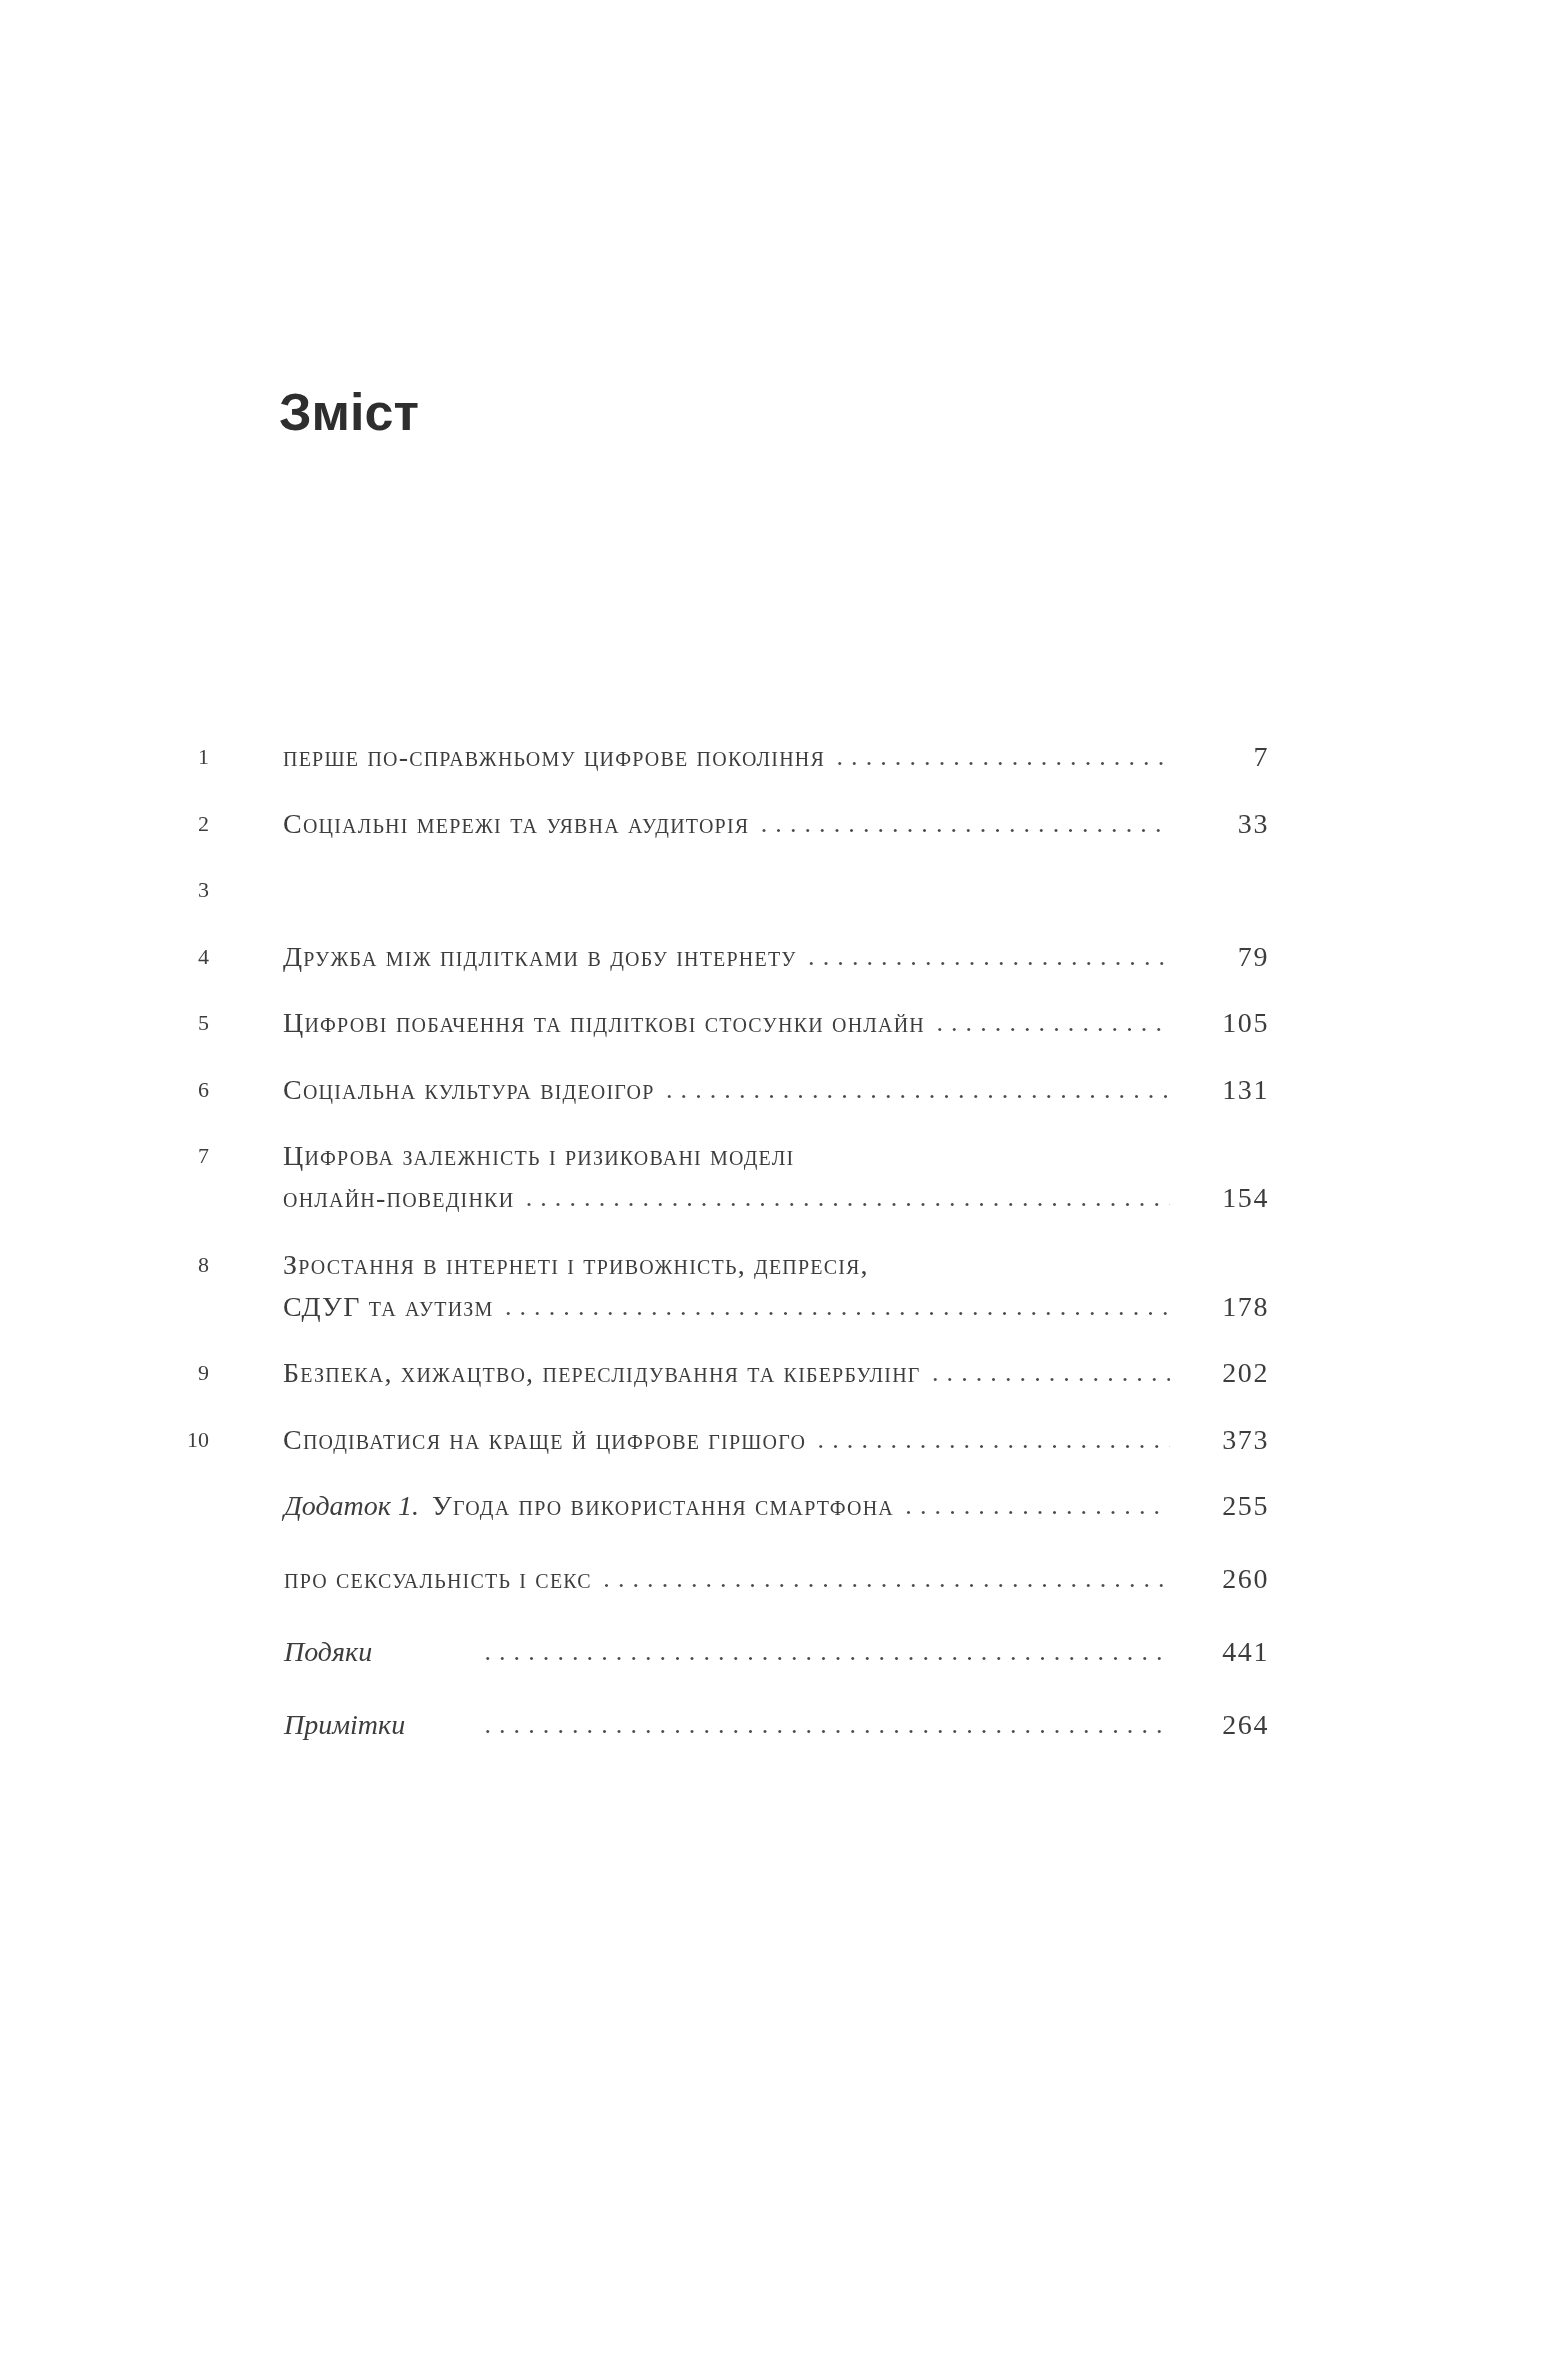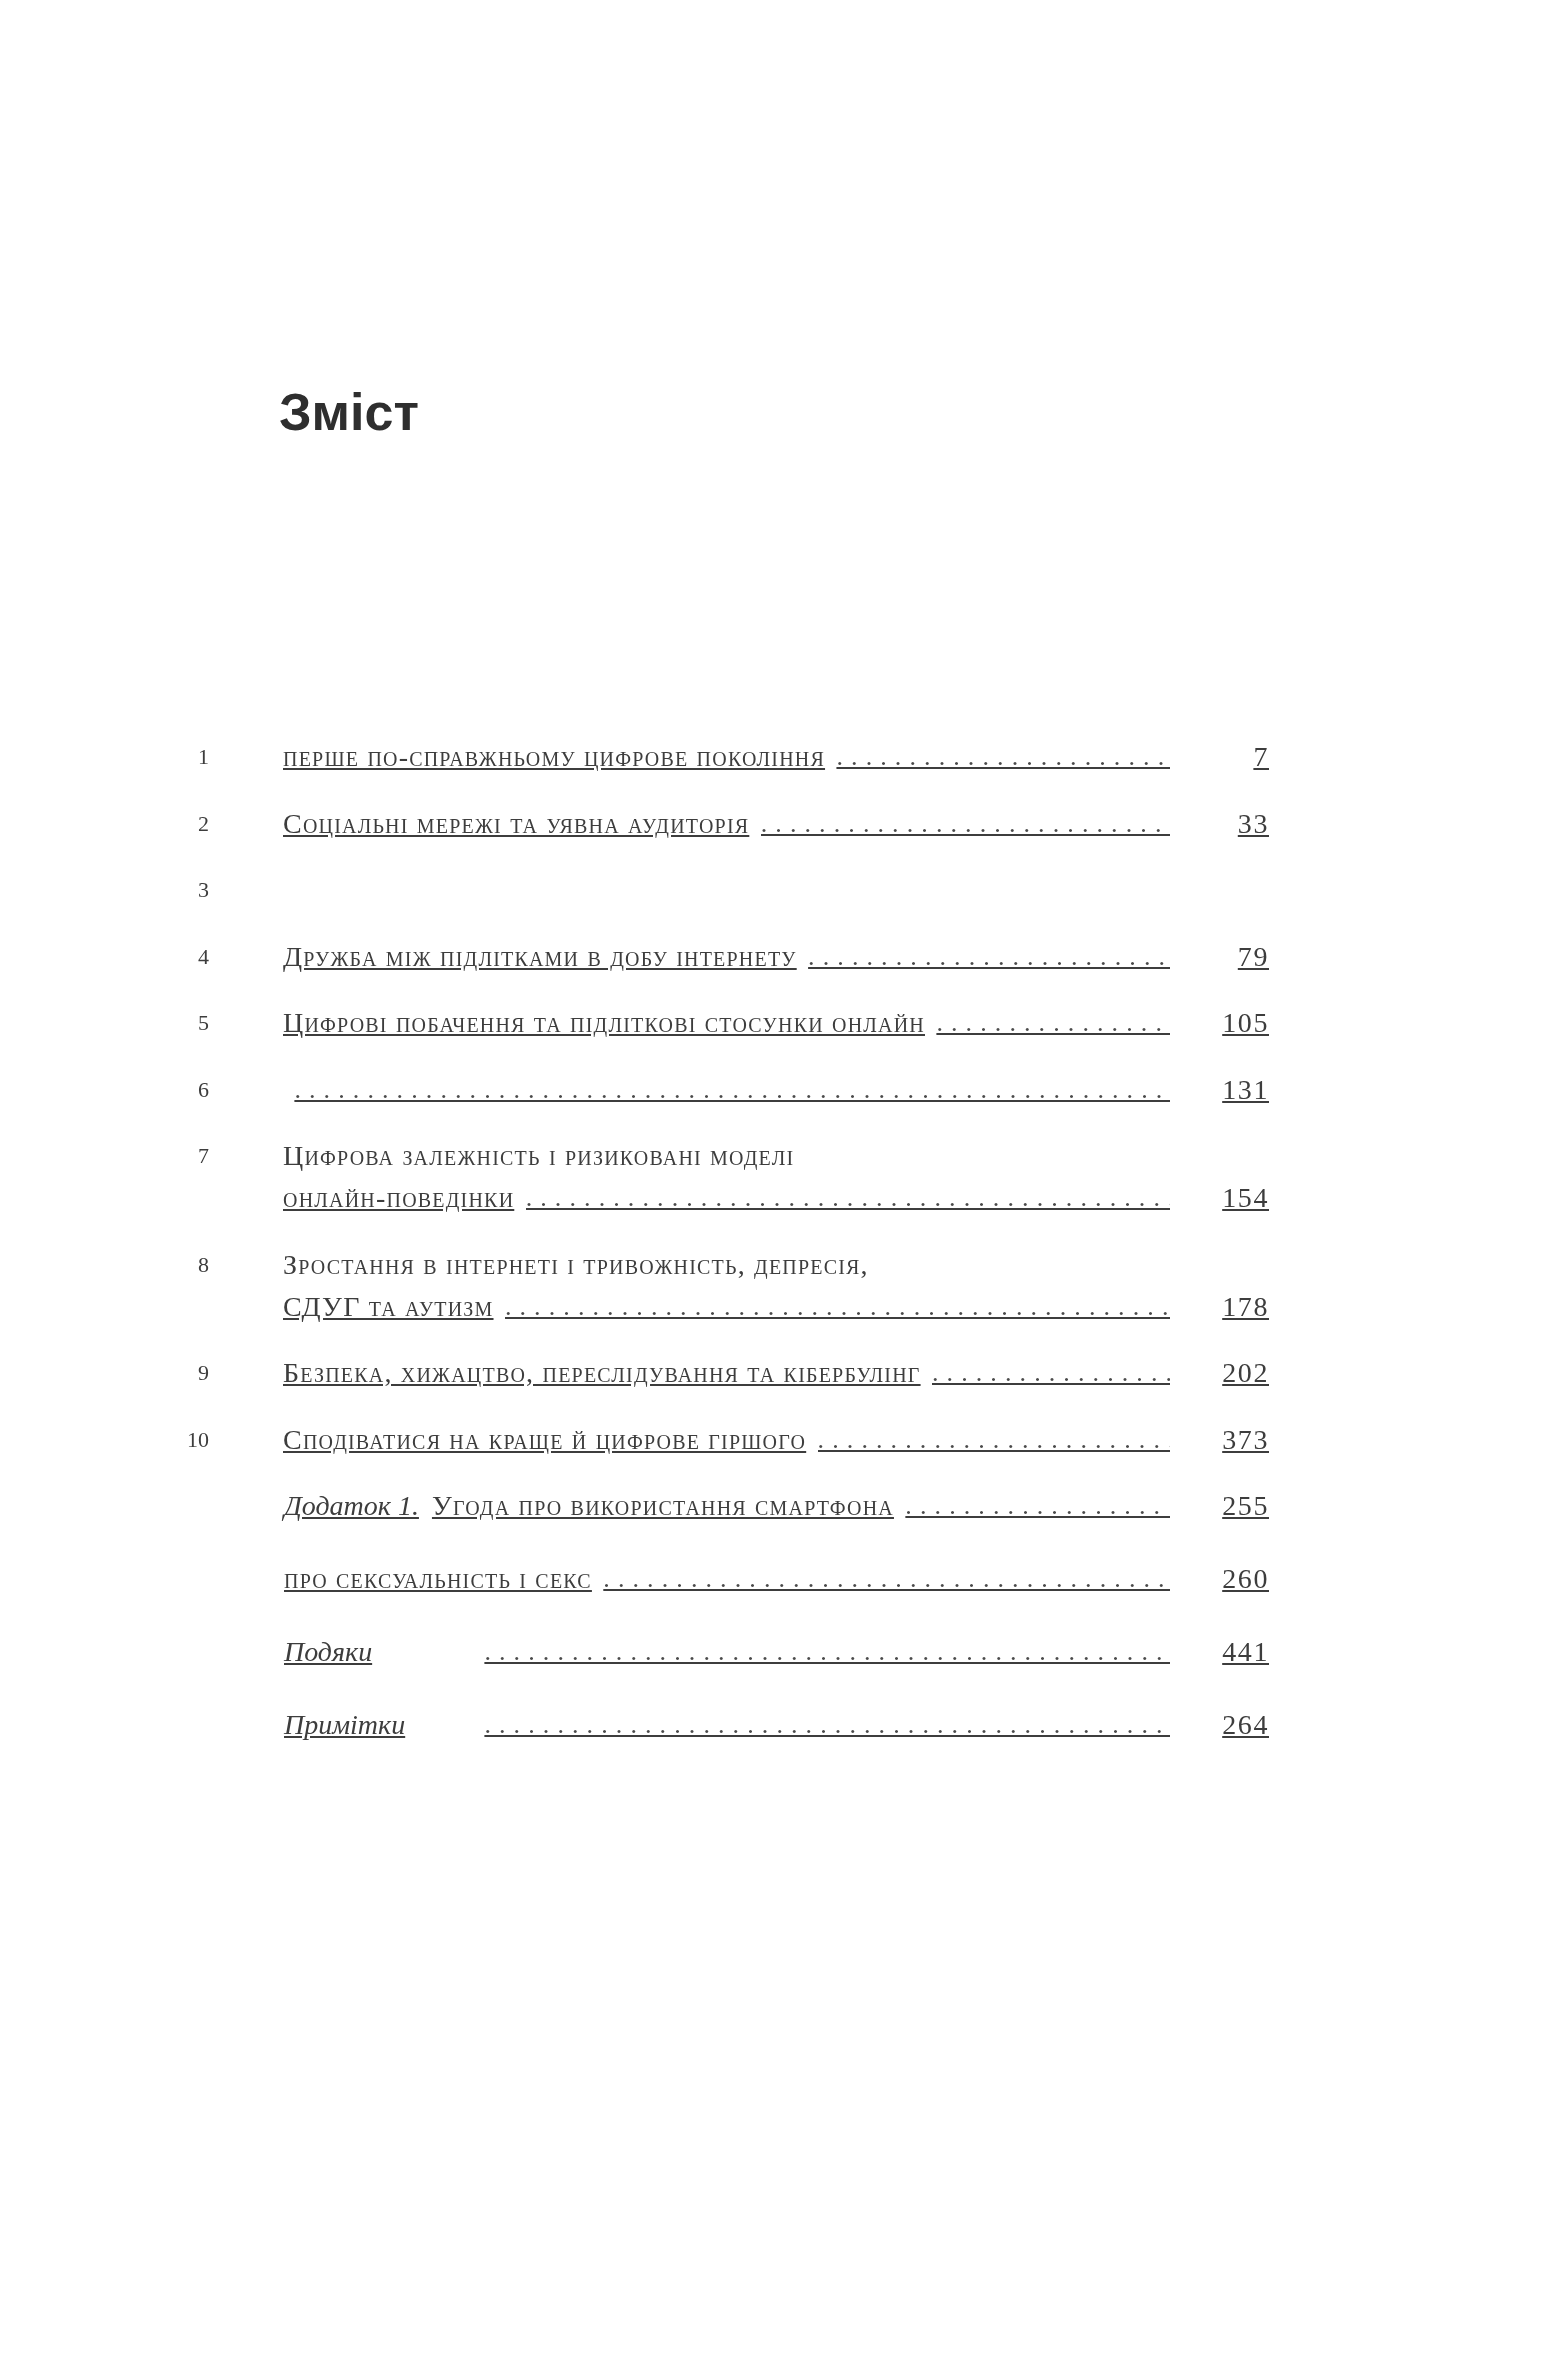--- a/index.html
+++ b/index.html
@@ -32,21 +32,21 @@
   .num {
     flex: none;
     width: 78px;
     text-align: right;
     font-size: 22px;
     line-height: 42px;
     color: #3d3d3d;
   }
   .body { flex: 1; margin-left: 74px; min-width: 0; }
   .line { line-height: 42px; font-size: 28px; }
-  .line.last { display: flex; align-items: flex-start; text-decoration: underline; }
+  .line.last { display: flex; align-items: flex-start; }
   .txt {
     font-variant: small-caps;
     letter-spacing: 1.2px;
     white-space: nowrap;
   }
   .dots {
     flex: 1;
     overflow: hidden;
     white-space: nowrap;
     margin: 0 21px 0 11.4px;
@@ -122,20 +122,21 @@
               <span class="txt">Цифрові побачення та підліткові стосунки онлайн</span>
               <span class="dots"></span>
               <span class="pagenum">105</span>
             </div>
           </div>
         </div>
         <div class="entry">
           <div class="num">6</div>
           <div class="body">
             <div class="line last">
+              <span class="txt">Соціальна культура відеоігор</span>
               <span class="dots"></span>
               <span class="pagenum">131</span>
             </div>
           </div>
         </div>
         <div class="entry">
           <div class="num">7</div>
           <div class="body">
             <div class="line"><span class="txt">Цифрова залежність і ризиковані моделі</span></div>
             <div class="line last">

